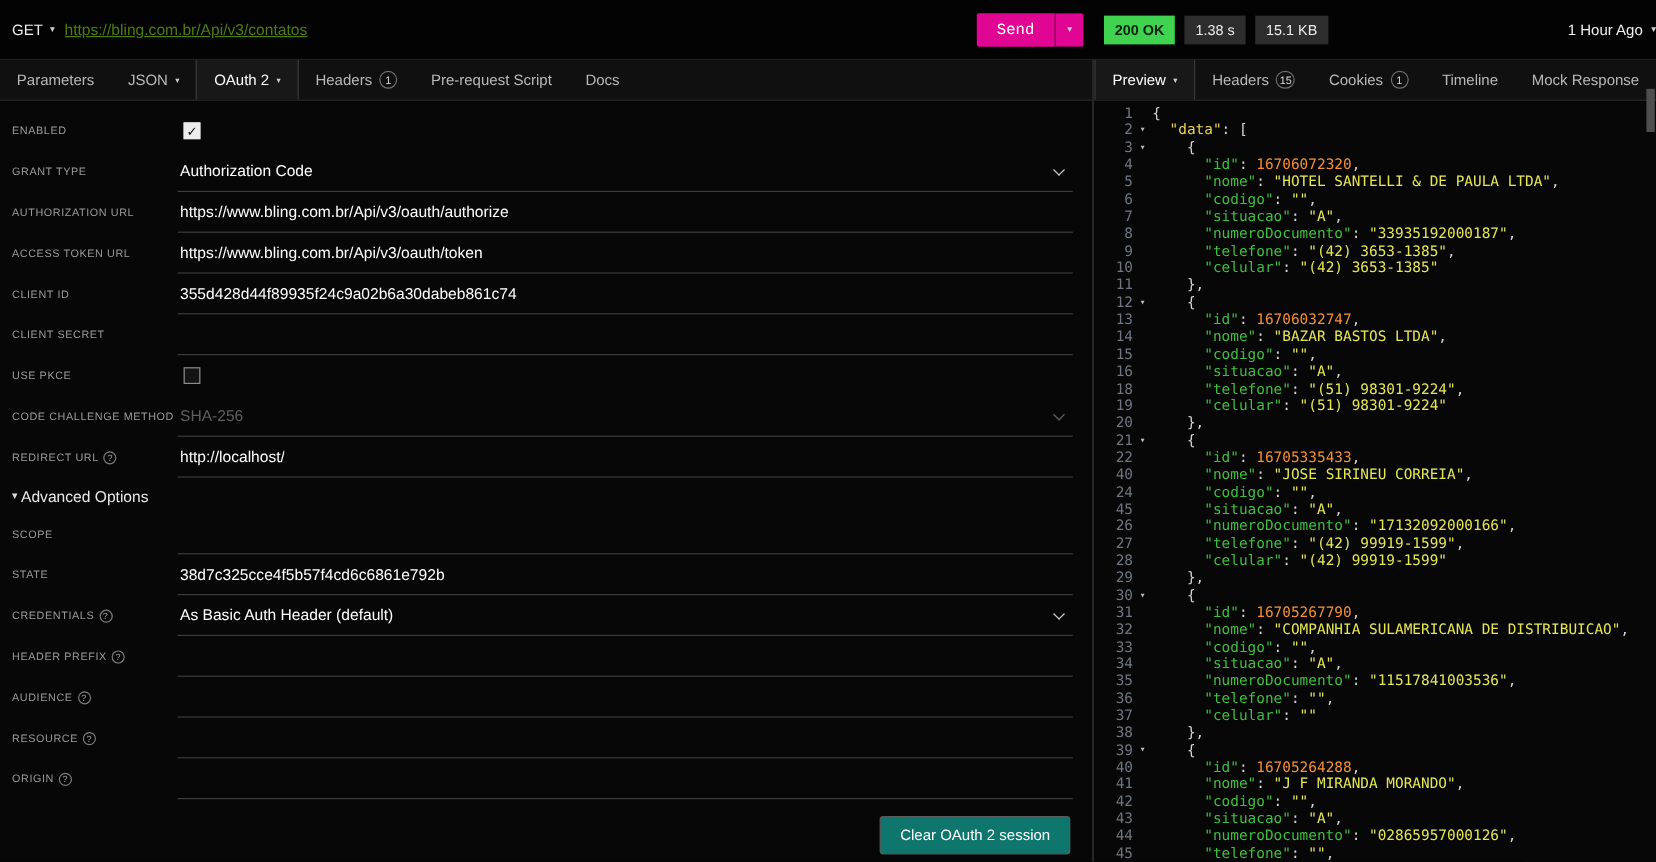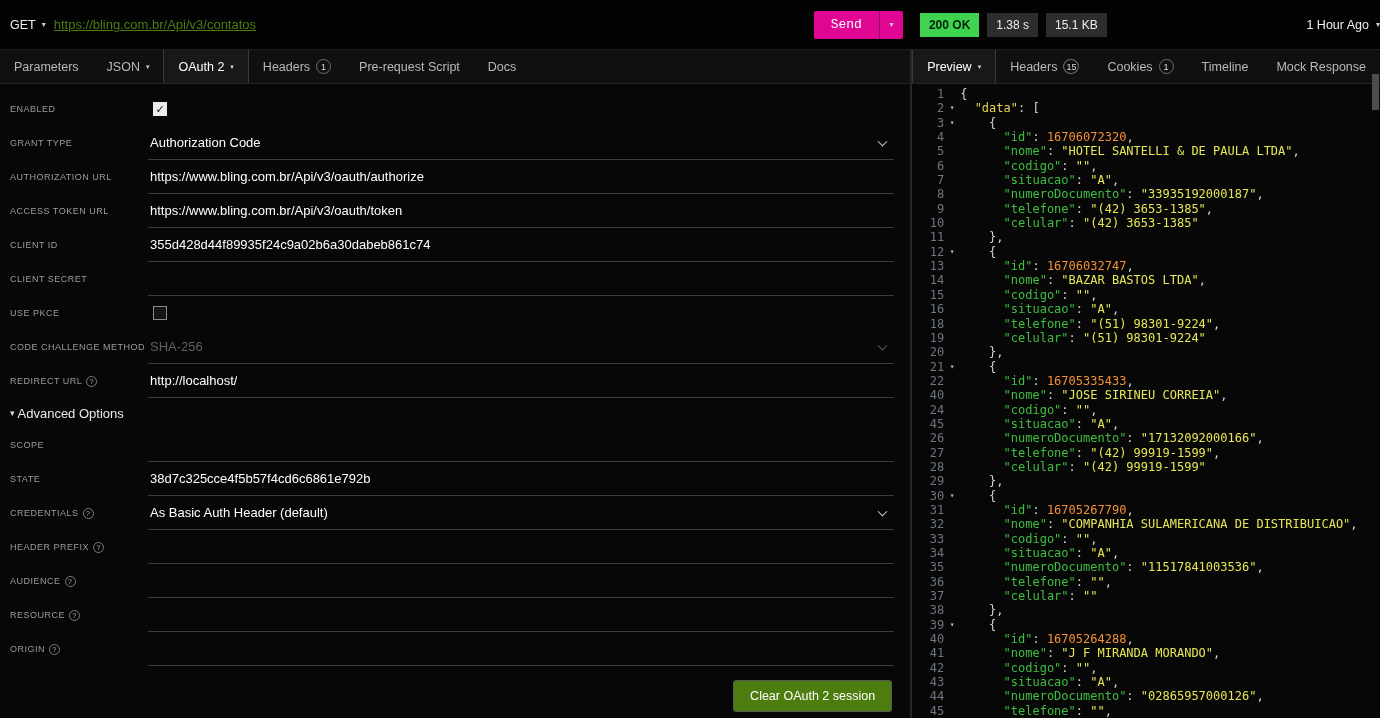--- a/index.html
+++ b/index.html
@@ -41,21 +41,21 @@
   .fcontrol.nocontrol { border-bottom:none; cursor:default; }
   .fcontrol.disabled .fvalue { color:#5f5f5f; }
   .fcontrol.disabled .sel-caret { border-color:#5f5f5f; }
   .fvalue { white-space:nowrap; overflow:hidden; }
   .sel-caret { position:absolute; right:8px; top:50%; width:7px; height:7px; border-right:1.6px solid #cfcfcf; border-bottom:1.6px solid #cfcfcf; transform:translateY(-70%) rotate(45deg); }
   .checkbox { width:14px; height:14px; border:1px solid #8a8a8a; background:#141414; display:flex; align-items:center; justify-content:center; font-size:11px; color:#111; cursor:pointer; margin-left:3px; }
   .checkbox.checked { background:#ececec; border-color:#ececec; }
   .section-row { height:30px; display:flex; align-items:center; gap:3px; color:#e9e9e9; font-size:13px; cursor:pointer; }
   .sec-caret { font-size:9px; color:#dcdcdc; }
   .clear-row { display:flex; justify-content:flex-end; padding:14px 18px 0 0; }
-  .clear-btn { background:#4d7c0f; border:1px solid #5a5a5a; border-radius:3px; color:#fff; font-size:12.5px; padding:8px 16px; cursor:pointer; font-family:"Liberation Sans",sans-serif; }
+  .clear-btn { background:#0f766e; border:1px solid #5a5a5a; border-radius:3px; color:#fff; font-size:12.5px; padding:8px 16px; cursor:pointer; font-family:"Liberation Sans",sans-serif; }
 
   
   .editor { flex:1; overflow:hidden; padding-top:3px; font-family:"DejaVu Sans Mono", monospace; font-size:12px; }
   .cline { display:flex; height:14.35px; line-height:14.35px; white-space:pre; }
   .lnum { flex:0 0 32px; text-align:right; color:#6e7681; user-select:none; }
   .fold { flex:0 0 16px; text-align:center; color:#bdbdbd; font-size:8px; line-height:14.35px; user-select:none; }
   .ccontent { white-space:pre; }
   .j-punc { color:var(--json-punct,#d4d4d4); }
   .j-key  { color:var(--json-key,#3fbf3f); }
   .j-root { color:var(--json-root-key,#e8d44f); }

